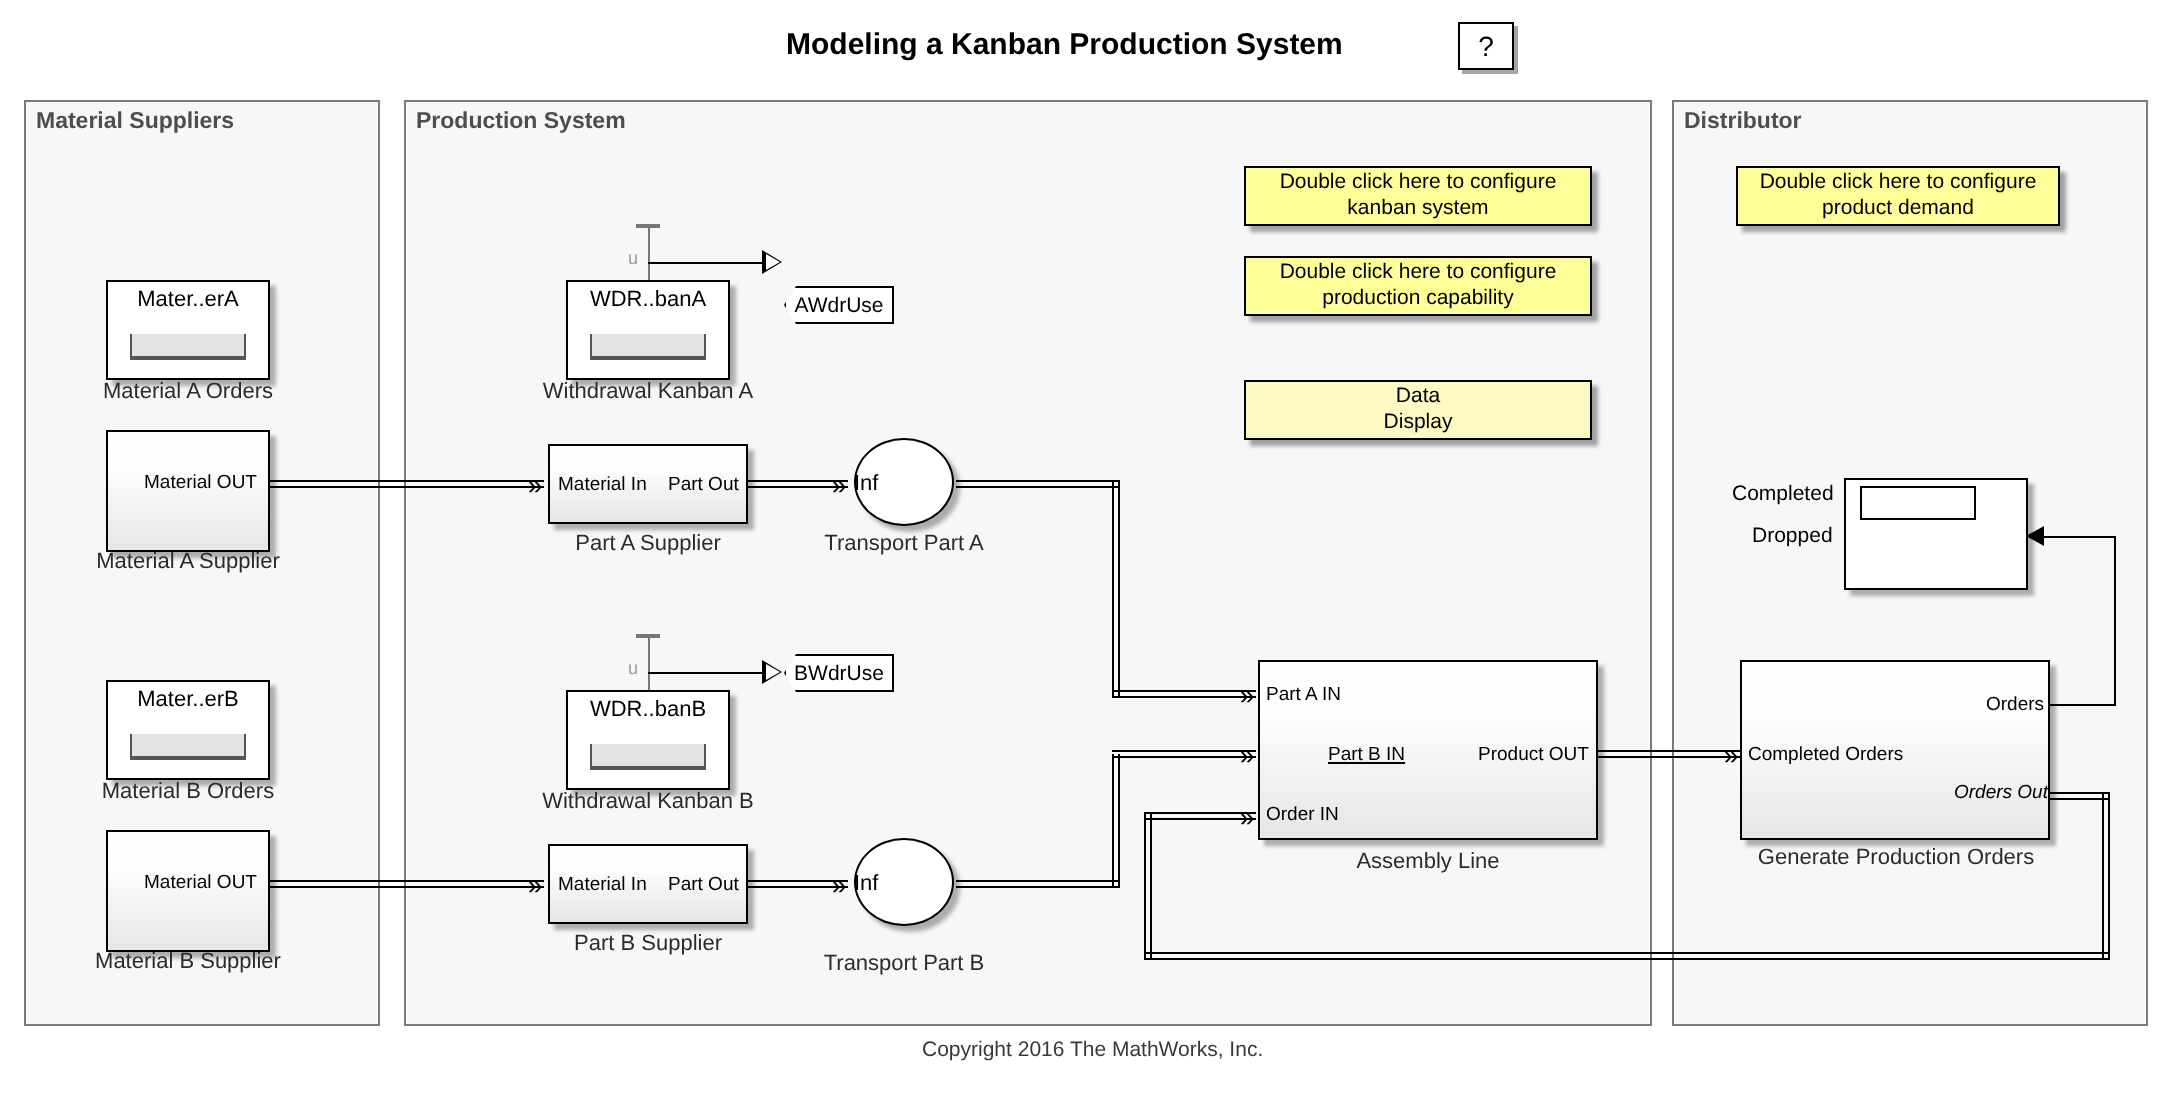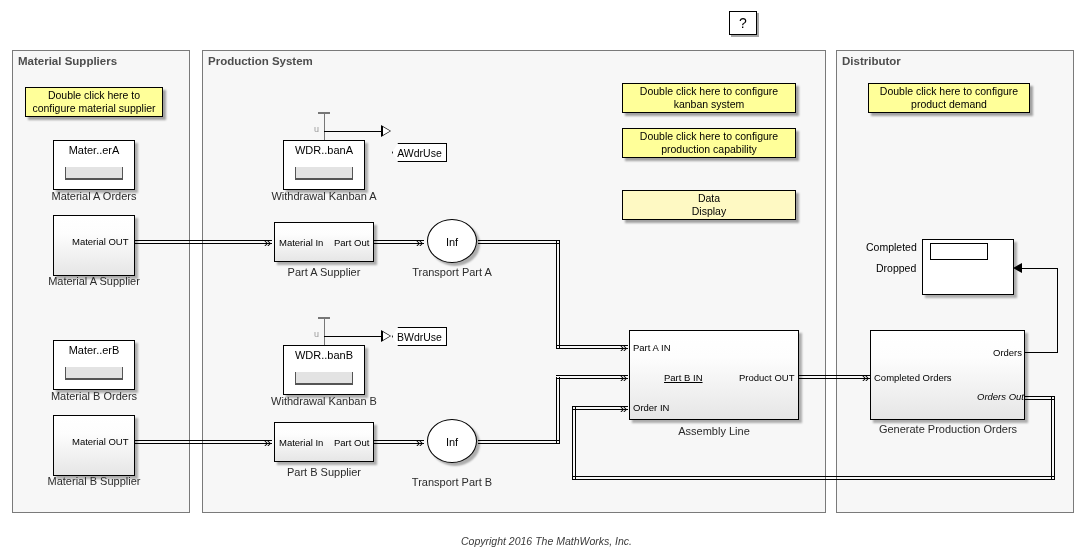--- a/index.html
+++ b/index.html
@@ -67,21 +67,20 @@
   .blk-inner-title{
     position:absolute;
     font-size:11px;color:#000;
     white-space:nowrap;
     text-align:center;
   }
   .blk-center-text{
     position:absolute;
     font-size:11px;color:#000;
     white-space:nowrap;
-    text-align:center;
   }
 
   
   .scope-glyph{
     position:absolute;
     border-left:1.6px solid #555;
     border-right:1.6px solid #555;
     border-bottom:2.6px solid #555;
     background:#e3e3e3;
     box-sizing:border-box;
@@ -157,33 +156,32 @@
     font-size:10.5px;color:#000;
     white-space:nowrap;
     background:#f7f7f7;
   }
 </style>
 </head>
 <body>
 
 <div class="canvas">
 
+  <div class="title" style="left:393px;top:14px;">Modeling a Kanban Production System</div>
   <div class="help-btn" style="left:729px;top:11px;">?</div>
 
   <div class="panel" style="left:12px;top:50px;width:178px;height:463px;"></div>
   <div class="panel-title" style="left:18px;top:55px;">Material Suppliers</div>
 
   <div class="panel" style="left:202px;top:50px;width:624px;height:463px;"></div>
   <div class="panel-title" style="left:208px;top:55px;">Production System</div>
 
   <div class="panel" style="left:836px;top:50px;width:238px;height:463px;"></div>
   <div class="panel-title" style="left:842px;top:55px;">Distributor</div>
 
-  <div class="note" style="left:25px;top:87px;width:138px;height:30px;white-space:pre-line;">Double click here to
-configure material supplier</div>
 
   <div class="note" style="left:622px;top:83px;width:174px;height:30px;white-space:pre-line;">Double click here to configure
 kanban system</div>
 
   <div class="note" style="left:622px;top:128px;width:174px;height:30px;white-space:pre-line;">Double click here to configure
 production capability</div>
 
   <div class="note blue" style="left:622px;top:190px;width:174px;height:30px;white-space:pre-line;">Data
 Display</div>
 
@@ -302,15 +300,15 @@
   <div style="position:absolute;left:930px;top:243px;width:58px;height:17px;border:1.2px solid #000;background:#fff;box-sizing:border-box;"></div>
   <div class="side-text" style="left:866px;top:241px;">Completed</div>
   <div class="side-text" style="left:876px;top:262px;">Dropped</div>
 
   <div class="blk" style="left:870px;top:330px;width:155px;height:90px;"></div>
   <div class="port-label" style="left:874px;top:373px;">Completed Orders</div>
   <div class="port-label" style="left:993px;top:348px;">Orders</div>
   <div class="port-label" style="left:977px;top:392px;font-style:italic;">Orders Out</div>
   <div class="blk-caption" style="left:868px;top:423px;width:160px;">Generate Production Orders</div>
 
-  <div class="copyright" style="left:461px;top:535px;font-style:italic;">Copyright 2016 The MathWorks, Inc.</div>
+  <div class="copyright" style="left:461px;top:519px;">Copyright 2016 The MathWorks, Inc.</div>
 
 </div>
 
 </body></html>

